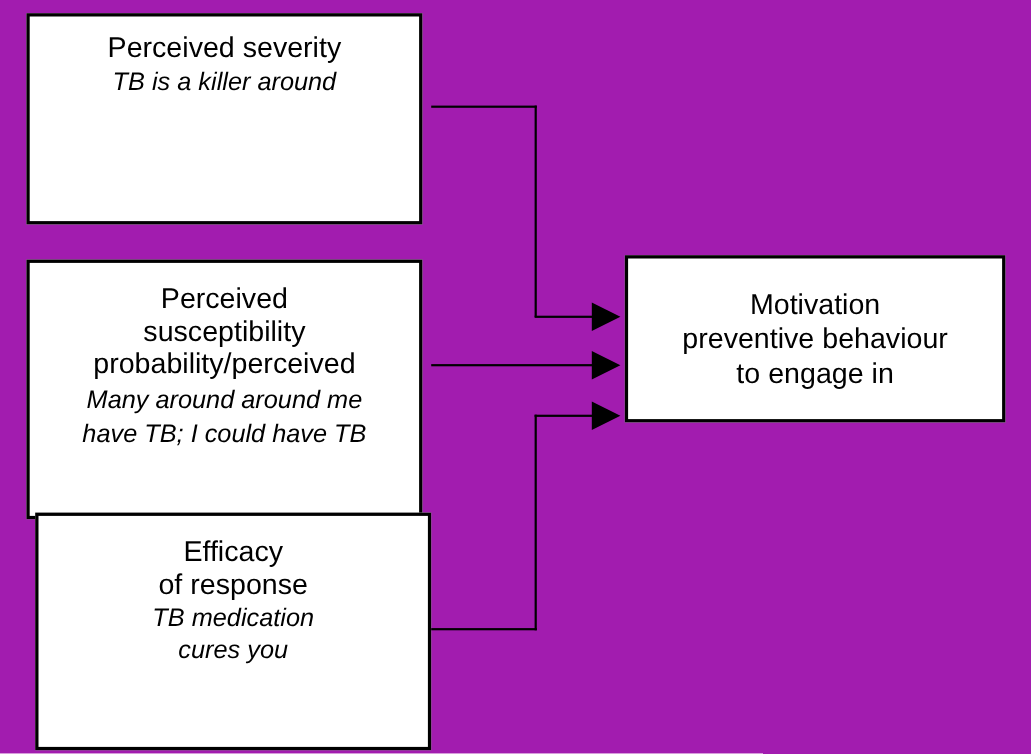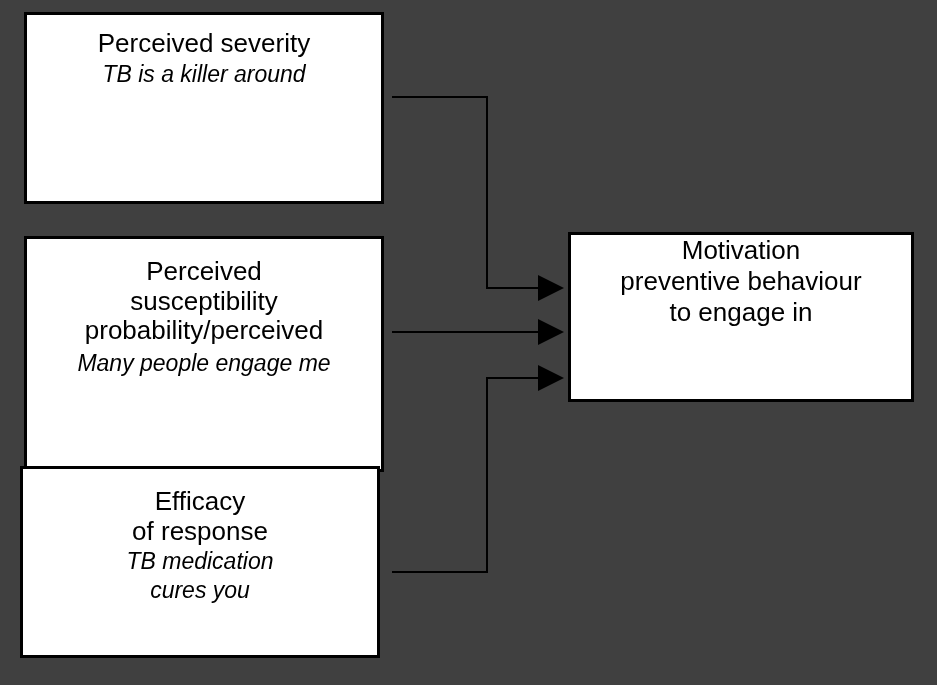--- a/index.html
+++ b/index.html
@@ -4,21 +4,21 @@
 <style>
   html, body {
     margin: 0;
     padding: 0;
     background: #ffffff;
   }
   #canvas {
     position: relative;
     width: 937px;
     height: 685px;
-    background: #404040;
+    background: #a21caf;
     font-family: "Liberation Sans", sans-serif;
     overflow: hidden;
   }
   .box {
     position: absolute;
     box-sizing: border-box;
     border: 3px solid #000000;
     background: #ffffff;
     display: flex;
     flex-direction: column;
@@ -47,28 +47,29 @@
   #box-severity .sub { margin-top: 2px; }
 
   #box-susceptibility {
     left: 24px; top: 236px; width: 360px; height: 236px;
     justify-content: flex-start;
     padding-top: 18px;
   }
   #box-susceptibility .sub { margin-top: 4px; }
 
   #box-efficacy {
-    left: 20px; top: 466px; width: 360px; height: 192px;
+    left: 32px; top: 466px; width: 360px; height: 216px;
     justify-content: flex-start;
     padding-top: 18px;
   }
   #box-efficacy .sub { margin-top: 2px; font-style: italic; }
 
   #box-motivation {
-    left: 568px; top: 232px; width: 346px; height: 170px;
+    left: 568px; top: 232px; width: 346px; height: 152px;
+    justify-content: center;
   }
   #box-motivation .title { font-size: 26px; line-height: 1.2; }
 
   
   .line {
     position: absolute;
     background: #000000;
   }
   .hline { height: 2px; }
   .vline { width: 2px; }
@@ -88,21 +89,22 @@
 
   <div class="box" id="box-severity">
     <div class="title">Perceived severity</div>
     <div class="sub">TB is a killer around</div>
   </div>
 
   <div class="box" id="box-susceptibility">
     <div class="title">Perceived</div>
     <div class="title">susceptibility</div>
     <div class="title">probability/perceived</div>
-    <div class="sub">Many people engage me</div>
+    <div class="sub">Many around around me</div>
+    <div class="sub">have TB; I could have TB</div>
   </div>
 
   <div class="box" id="box-efficacy">
     <div class="title">Efficacy</div>
     <div class="title">of response</div>
     <div class="sub">TB medication</div>
     <div class="sub">cures you</div>
   </div>
 
   <div class="box" id="box-motivation">

